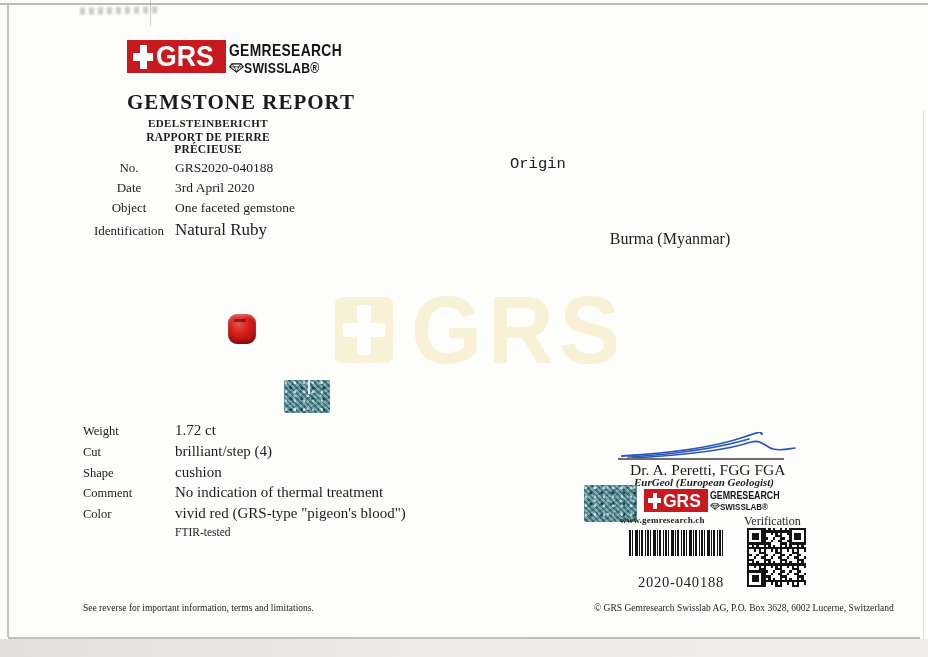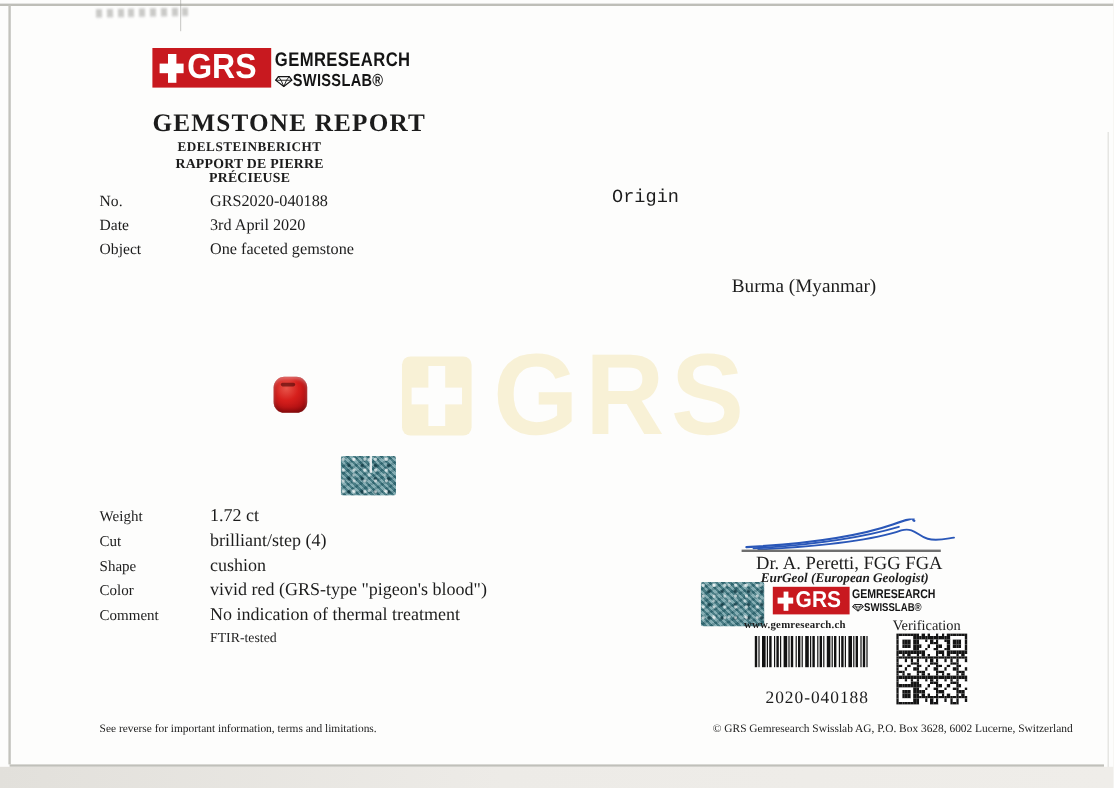--- a/index.html
+++ b/index.html
@@ -53,21 +53,21 @@
   .doc-title{position:absolute;left:127px;top:90px;font-size:21px;font-weight:700;letter-spacing:1px;}
   .doc-sub{position:absolute;left:112px;width:192px;text-align:center;font-weight:700;}
   .sub-de{top:117px;font-size:11px;letter-spacing:.4px;}
   .sub-fr{top:131px;font-size:11.5px;letter-spacing:.2px;}
   
   .fields{position:absolute;left:83px;}
   .fields .row{display:flex;align-items:baseline;}
   .fields .lbl{width:92px;flex:none;font-size:13px;}
   .fields .val{font-size:13.5px;}
   .rfields{top:160px;}
-  .rfields .row{height:20px;}
+  .rfields .row{height:20px;text-align:center;}
   .rfields .row.big{height:22px;}
   .rfields .row.big .val{font-size:17px;}
   .gfields{top:422px;}
   .gfields .row{height:20.8px;}
   .gfields .lbl{font-size:12.5px;}
   .gfields .val{font-size:15px;}
   .gfields .row.note{height:18px;}
   .gfields .row.note .val{font-size:11.5px;}
   
   .origin-head{position:absolute;left:510px;top:155px;font-size:15.5px;font-family:Liberation Mono, monospace;}
@@ -160,20 +160,24 @@
       <span class="val">GRS2020-040188</span>
     </div>
     <div class="row">
       <span class="lbl">Date</span>
       <span class="val">3rd April 2020</span>
     </div>
     <div class="row">
       <span class="lbl">Object</span>
       <span class="val">One faceted gemstone</span>
     </div>
+    <div class="row big">
+      <span class="lbl">Identification</span>
+      <span class="val">Natural Ruby</span>
+    </div>
   </div>
 
   <div class="origin-head">Origin</div>
   <div class="origin-value">Burma (Myanmar)</div>
 
   <div class="ruby"></div>
   <div class="holo holo-mid"></div>
 
   <div class="fields gfields">
     <div class="row">
@@ -182,26 +186,26 @@
     </div>
     <div class="row">
       <span class="lbl">Cut</span>
       <span class="val">brilliant/step (4)</span>
     </div>
     <div class="row">
       <span class="lbl">Shape</span>
       <span class="val">cushion</span>
     </div>
     <div class="row">
+      <span class="lbl">Comment</span>
+      <span class="val">No indication of thermal treatment</span>
+    </div>
+    <div class="row">
       <span class="lbl">Color</span>
       <span class="val">vivid red (GRS-type "pigeon's blood")</span>
-    </div>
-    <div class="row">
-      <span class="lbl">Comment</span>
-      <span class="val">No indication of thermal treatment</span>
     </div>
     <div class="row note">
       <span class="lbl"></span>
       <span class="val">FTIR-tested</span>
     </div>
   </div>
 
   <svg class="sig-svg" width="180" height="30" viewBox="0 0 180 30">
     <path d="M4 24 C 55 21, 100 14, 126 5 S 140 2, 144 2" fill="none" stroke="#2a57b8" stroke-width="1.8" stroke-linecap="round"></path>
     <path d="M10 25 C 60 22, 104 15, 131 7" fill="none" stroke="#2a57b8" stroke-width="1.6" stroke-linecap="round"></path>

